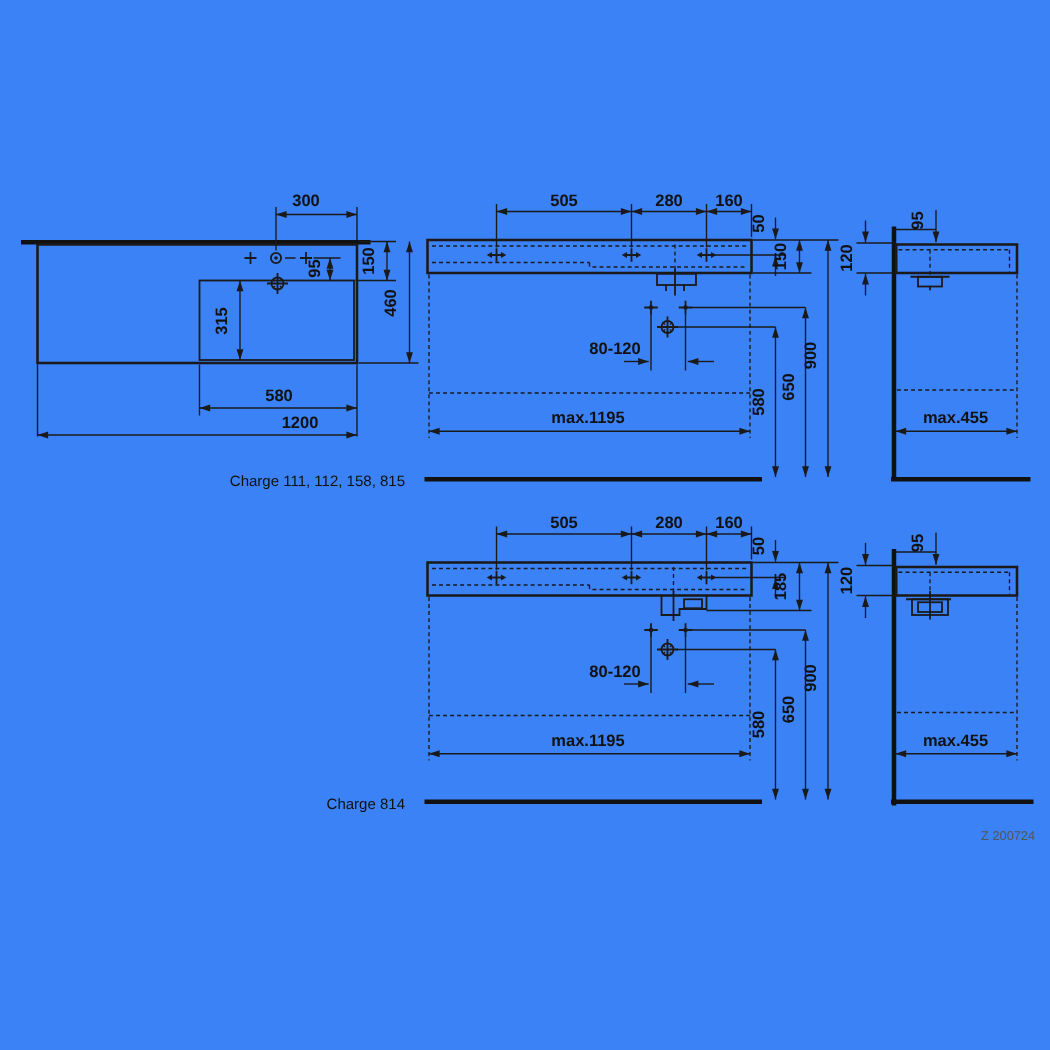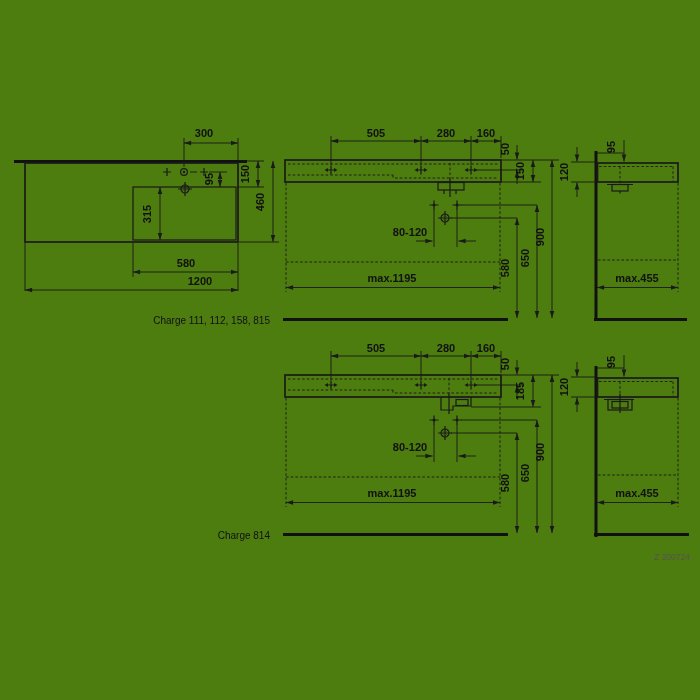--- a/index.html
+++ b/index.html
@@ -1,16 +1,16 @@
 <!DOCTYPE html>
 <html><head>
 <meta charset="utf-8">
 <style>
   html,body{margin:0;padding:0;background:#fcfcfc;}
-  #stage{width:700px;height:700px;position:relative;background:#4d7c0f;}
+  #stage{width:700px;height:700px;position:relative;background:#3b82f6;}
   svg{display:block;}
   .main{fill:none;stroke:#1a1a1a;stroke-width:1.7;}
   .mid{fill:none;stroke:#1a1a1a;stroke-width:1.2;}
   .ext{fill:none;stroke:#1a1a1a;stroke-width:0.9;}
   .dash{fill:none;stroke:#1a1a1a;stroke-width:0.9;stroke-dasharray:2.6 2.1;}
   .thick{fill:none;stroke:#111;stroke-width:3;}
   .sym{fill:none;stroke:#1a1a1a;stroke-width:1.2;}
   .dim{fill:none;stroke:#1a1a1a;stroke-width:0.9;marker-start:url(#ar);marker-end:url(#ar);}
   .dim1{fill:none;stroke:#1a1a1a;stroke-width:0.9;marker-end:url(#ar);}
   text{fill:#111;font-family:"Liberation Sans",sans-serif;font-weight:bold;font-size:11px;}

